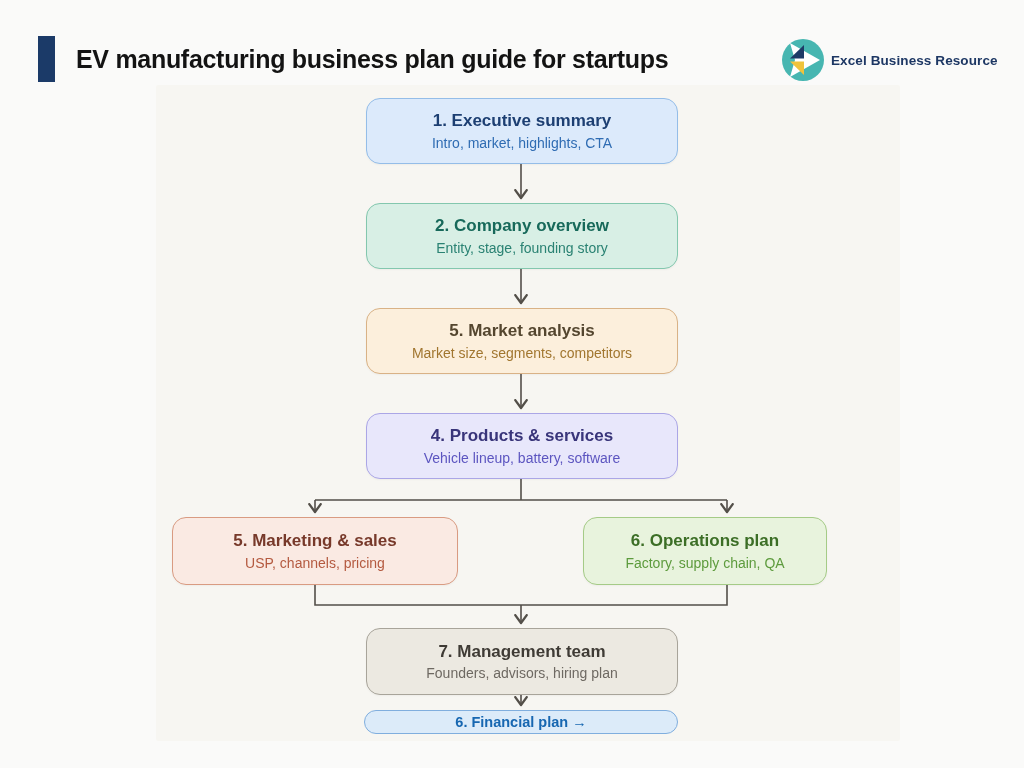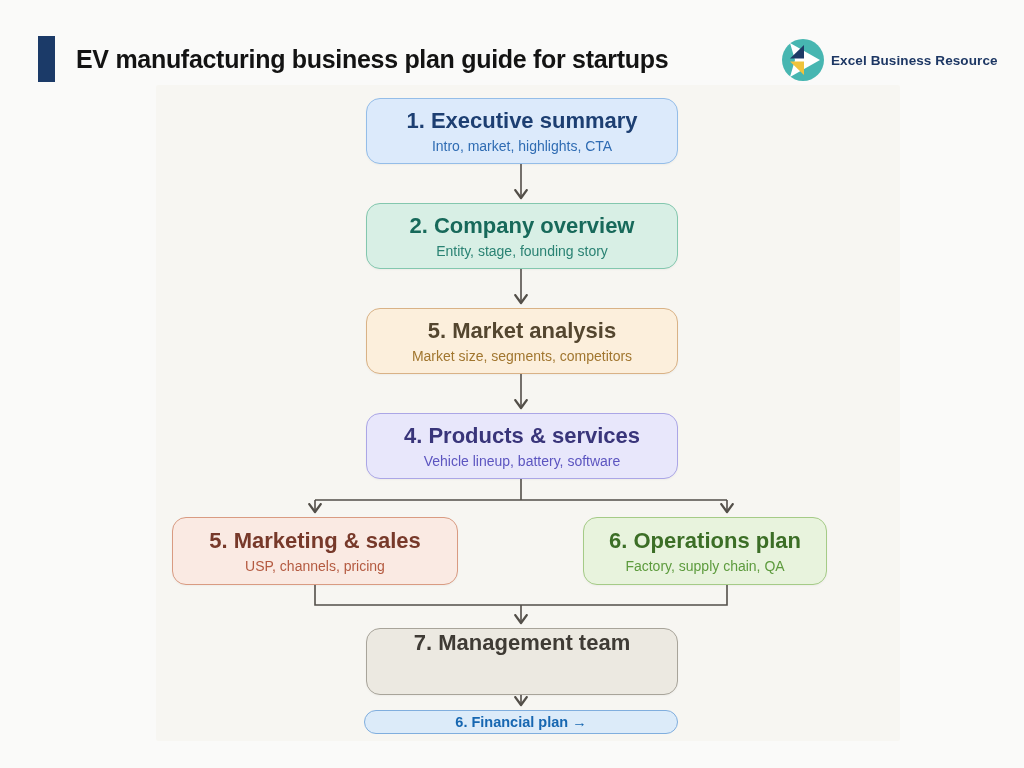--- a/index.html
+++ b/index.html
@@ -24,21 +24,21 @@
   }
   .connectors{position:absolute;left:0;top:0;width:1024px;height:768px;pointer-events:none;}
   .connectors path, .connectors line{stroke:var(--connector,#534f49);stroke-width:1.6;fill:none;}
   .connectors marker path{stroke:var(--connector,#534f49);}
   
   .flow-box{
     position:absolute;box-sizing:border-box;border:1.5px solid #999;border-radius:14px;
     display:flex;flex-direction:column;align-items:center;justify-content:center;
     text-align:center;box-shadow:0 1px 2px rgba(0,0,0,0.04);
   }
-  .box-title{font-size:22px;font-weight:600;line-height:1.25;}
+  .box-title{font-size:17px;font-weight:600;line-height:1.25;}
   .box-subtitle{font-size:14px;font-weight:400;margin-top:3px;line-height:1.2;}
   .pos-1{left:366px;top:98px;width:312px;height:66px;}
   .pos-2{left:366px;top:203px;width:312px;height:66px;}
   .pos-3{left:366px;top:308px;width:312px;height:66px;}
   .pos-4{left:366px;top:413px;width:312px;height:66px;}
   .pos-5{left:172px;top:517px;width:286px;height:68px;text-align:center;}
   .pos-6{left:583px;top:517px;width:244px;height:68px;}
   .pos-7{left:366px;top:628px;width:312px;height:67px;}
   .pos-8{left:364px;top:710px;width:314px;height:24px;border-radius:12px;flex-direction:row;box-shadow:none;}
   .pos-8 .box-title{font-size:14.5px;}
@@ -96,18 +96,19 @@
   <div class="box-subtitle" style="color: rgb(92, 85, 192);">Vehicle lineup, battery, software</div>
 </div>
 <div class="flow-box pos-5" style="background: rgb(250, 234, 227); border-color: rgb(217, 155, 130);">
   <div class="box-title" style="color: rgb(119, 57, 42);">5. Marketing &amp; sales</div>
   <div class="box-subtitle" style="color: rgb(180, 90, 64);">USP, channels, pricing</div>
 </div>
 <div class="flow-box pos-6" style="background: rgb(232, 243, 221); border-color: rgb(165, 203, 135);">
   <div class="box-title" style="color: rgb(60, 110, 38);">6. Operations plan</div>
   <div class="box-subtitle" style="color: rgb(93, 155, 61);">Factory, supply chain, QA</div>
 </div>
-<div class="flow-box pos-7" style="background: rgb(236, 233, 225); border-color: rgb(168, 164, 154); justify-content: space-between;">
+<div class="flow-box pos-7" style="background: rgb(236, 233, 225); border-color: rgb(168, 164, 154);">
   <div class="box-title" style="color: rgb(63, 59, 53);">7. Management team</div>
+  <div class="box-subtitle" style="color: rgb(110, 105, 98);">Founders, advisors, hiring plan</div>
 </div>
 <div class="flow-box pos-8" style="background: rgb(220, 235, 249); border-color: rgb(128, 174, 222);">
   <div class="box-title" style="color: rgb(23, 103, 177);">6. Financial plan →</div>
 </div>
 
 </body></html>

